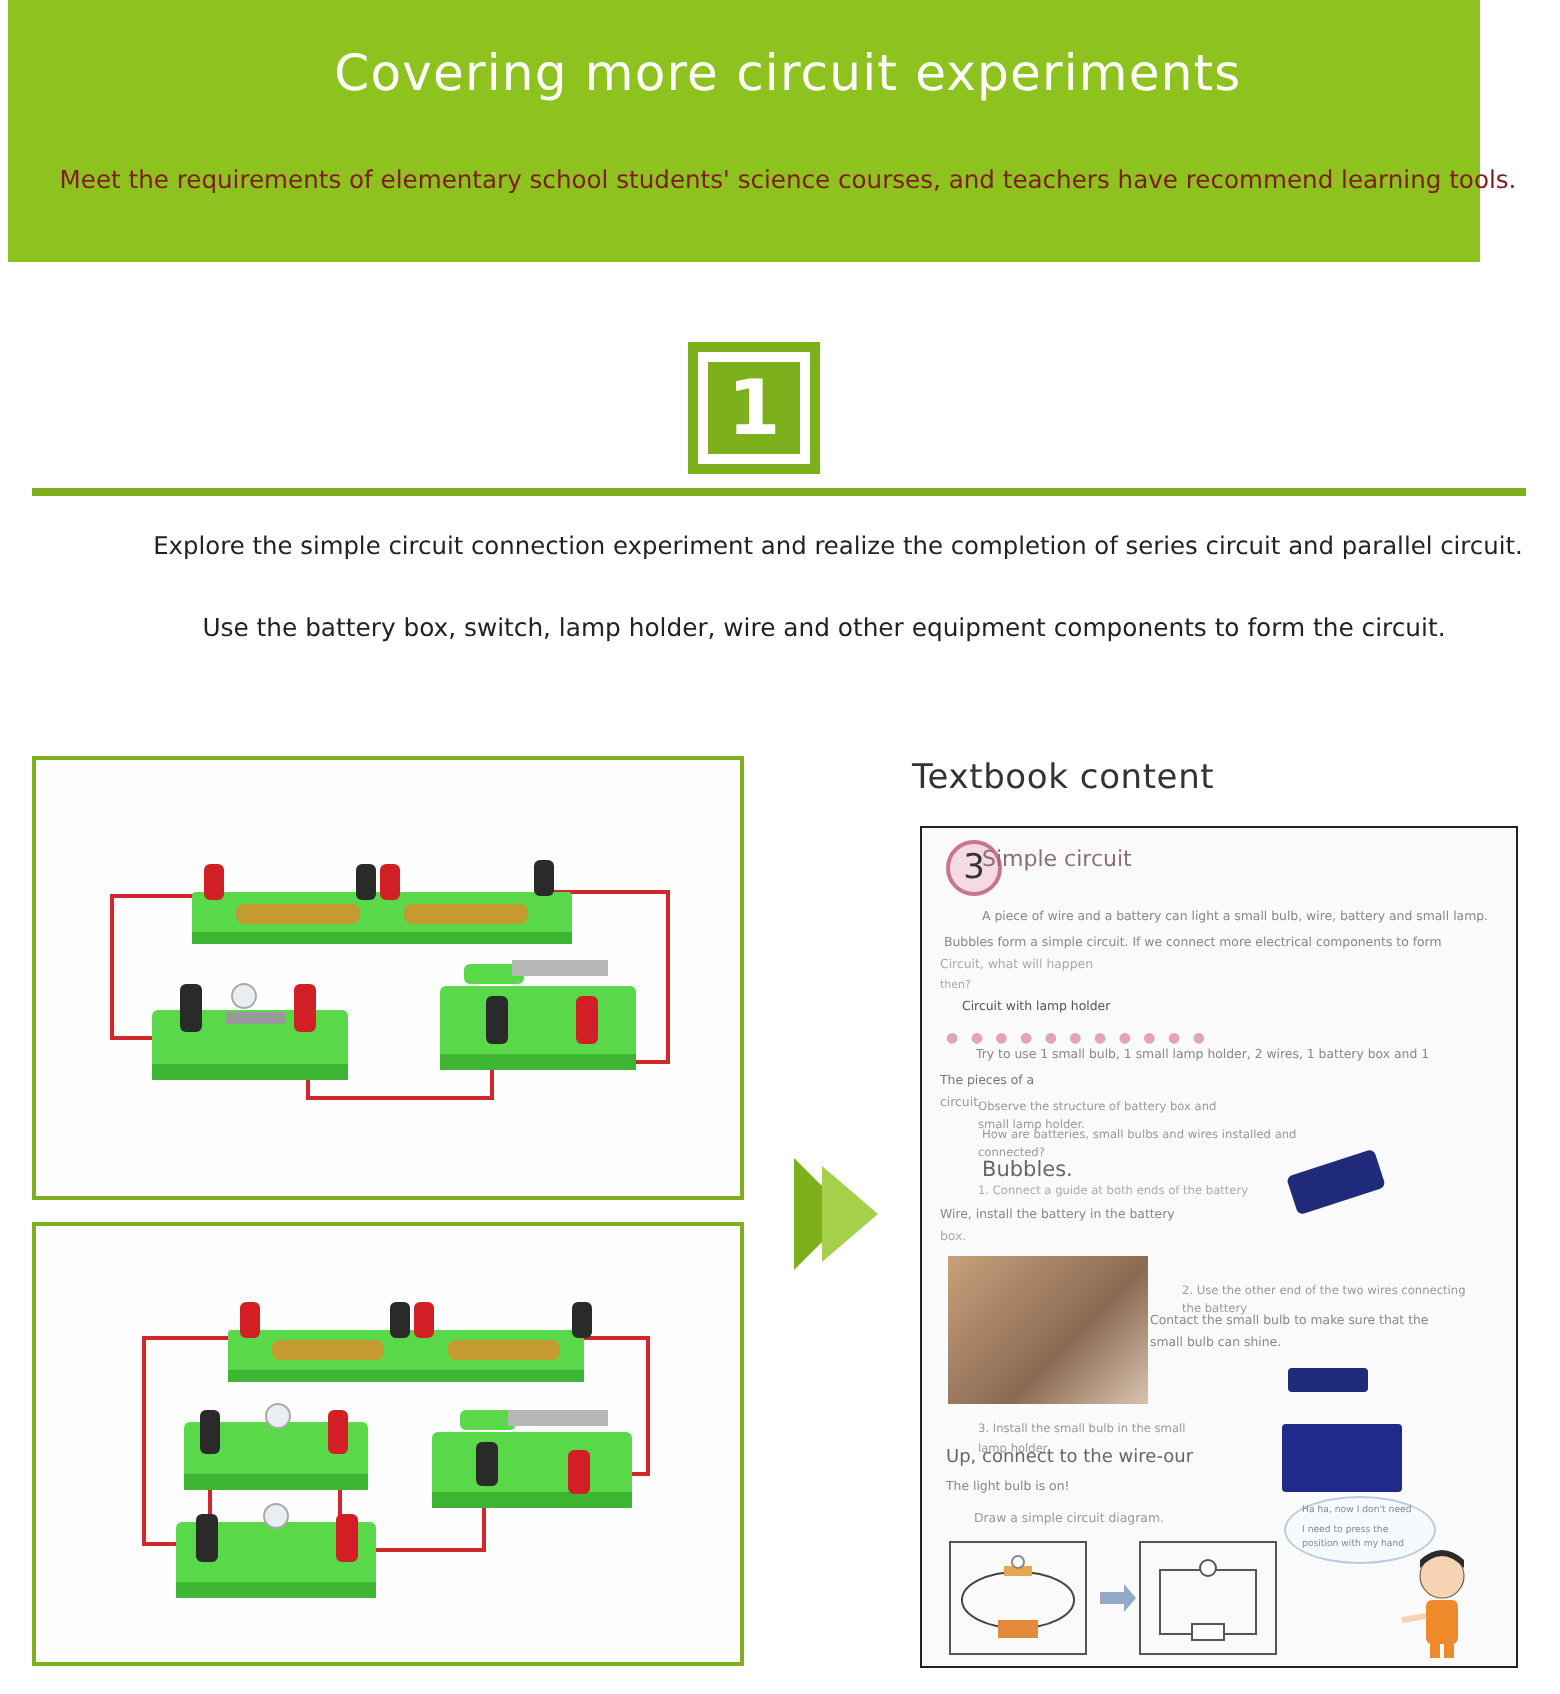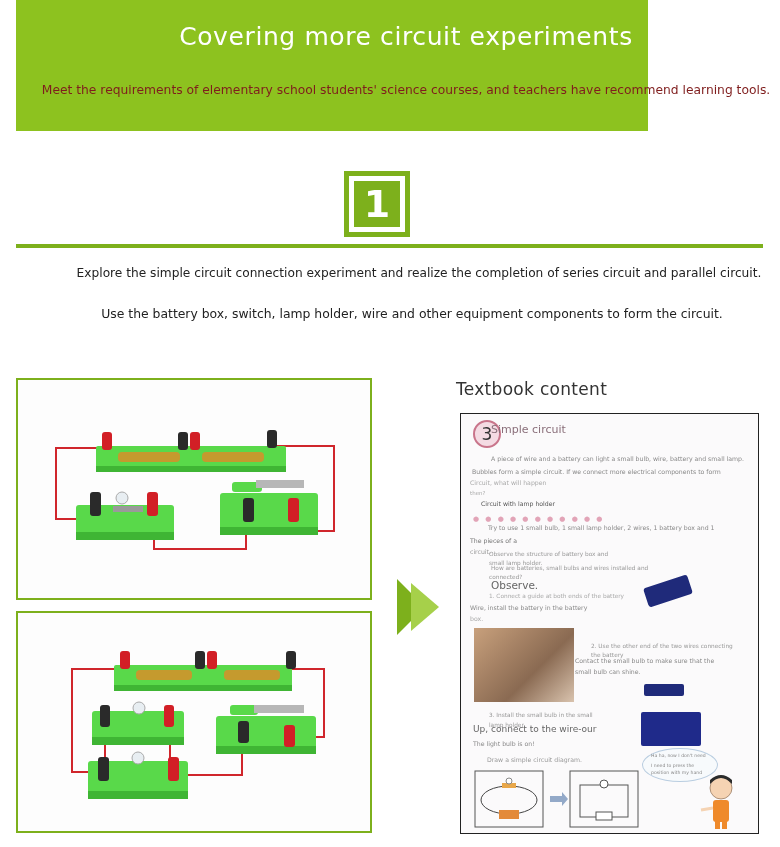--- a/index.html
+++ b/index.html
@@ -1,19 +1,19 @@
 <!DOCTYPE html>
 <html><head>
 <meta charset="utf-8">
 <style>
   * { box-sizing: border-box; margin: 0; padding: 0; }
   html, body { width: 780px; height: 847px; background: #ffffff; overflow: hidden; }
   body { font-family: "DejaVu Sans", sans-serif; color: #222; position: relative; }
 
-  .banner { position: absolute; left: 16px; top: 0; width: 632px; height: 131px; background: #8dc21f; }
+  .banner { position: absolute; left: 4px; top: 0; width: 736px; height: 131px; background: #8dc21f; }
   .banner-title { position: absolute; left: 0; width: 780px; top: 22px; text-align: center; color: #ffffff; font-size: 25px; letter-spacing: 0.6px; font-family: "DejaVu Sans", sans-serif; font-weight: normal; }
   .banner-sub { position: absolute; left: 0; width: 780px; top: 83px; text-align: center; color: #7f1d1d; font-size: 12.3px; font-family: "DejaVu Sans", sans-serif; }
 
   .num-badge { position: absolute; left: 344px; top: 171px; width: 66px; height: 66px; border: 5px solid #7db01c; background: #ffffff; }
   .num-badge-inner { position: absolute; left: 5px; top: 5px; width: 46px; height: 46px; background: #7db01c; color: #ffffff; font-size: 38px; font-weight: bold; text-align: center; line-height: 46px; font-family: "DejaVu Sans", sans-serif; }
 
   .divider { position: absolute; left: 16px; top: 244px; width: 747px; height: 4px; background: #7db01c; }
 
   .desc1 { position: absolute; left: 0; width: 838px; top: 266px; text-align: center; font-size: 12.2px; color: #222; }
   .desc2 { position: absolute; left: 0; width: 824px; top: 306px; text-align: center; font-size: 12.4px; color: #222; }
@@ -136,21 +136,21 @@
   <div class="tb" style="left:9px;top:76px;color:#aaa;font-size:5.5px;">then?</div>
   <div class="tb" style="left:20px;top:86px;color:#555;">Circuit with lamp holder</div>
   <div class="tb-dots">● ● ● ● ● ● ● ● ● ● ●</div>
   <div class="tb" style="left:27px;top:110px;">Try to use 1 small bulb, 1 small lamp holder, 2 wires, 1 battery box and 1</div>
   <div class="tb" style="left:9px;top:123px;color:#777;">The pieces of a</div>
   <div class="tb" style="left:9px;top:134px;color:#999;">circuit.</div>
   <div class="tb" style="left:28px;top:137px;color:#999;font-size:5.8px;">Observe the structure of battery box and</div>
   <div class="tb" style="left:28px;top:146px;color:#999;font-size:5.8px;">small lamp holder.</div>
   <div class="tb" style="left:30px;top:151px;color:#999;font-size:5.8px;">How are batteries, small bulbs and wires installed and</div>
   <div class="tb" style="left:28px;top:160px;color:#999;font-size:5.8px;">connected?</div>
-  <div class="tb-big" style="left:30px;top:165px;">Observe.</div>
+  <div class="tb-big" style="left:30px;top:165px;">Bubbles.</div>
   <div class="tb" style="left:28px;top:179px;color:#aaa;font-size:5.8px;">1. Connect a guide at both ends of the battery</div>
   <div class="tb" style="left:9px;top:190px;">Wire, install the battery in the battery</div>
   <div class="tb" style="left:9px;top:201px;color:#aaa;">box.</div>
 
   <div style="position:absolute;left:13px;top:214px;width:100px;height:74px;background:linear-gradient(135deg,#c8a07c,#8a6a52 60%,#d9c3ae);"></div>
 
   <div style="position:absolute;left:184px;top:167px;width:46px;height:20px;background:#1f2a7a;border-radius:3px;transform:rotate(-18deg);"></div>
 
   <div class="tb" style="left:130px;top:229px;color:#999;font-size:5.8px;">2. Use the other end of the two wires connecting</div>
   <div class="tb" style="left:130px;top:238px;color:#999;font-size:5.8px;">the battery</div>

